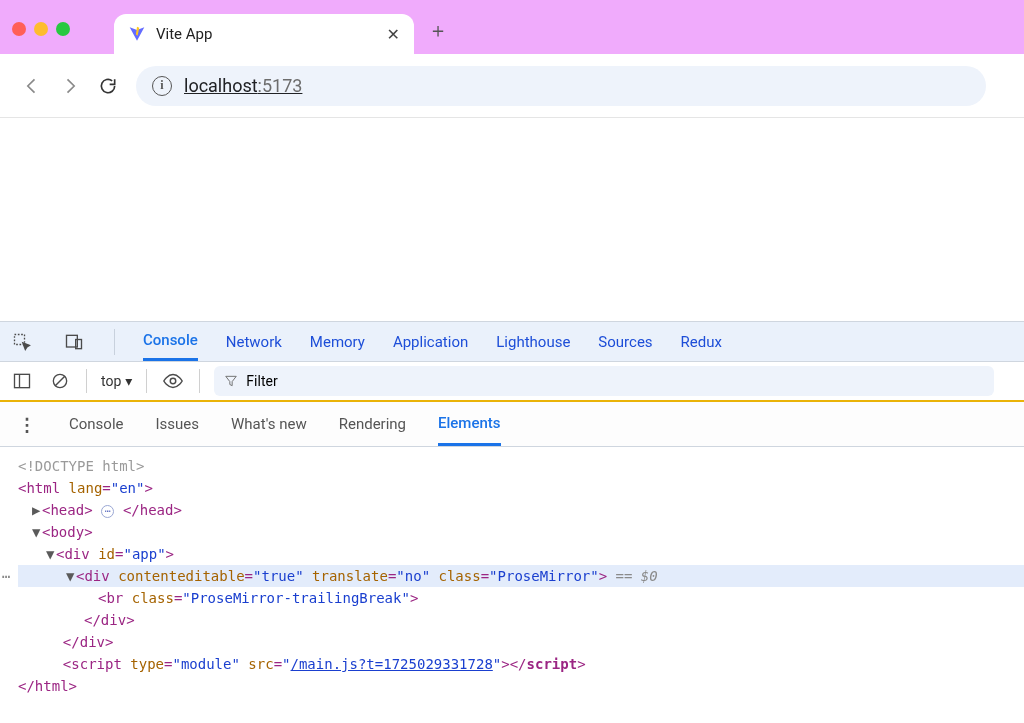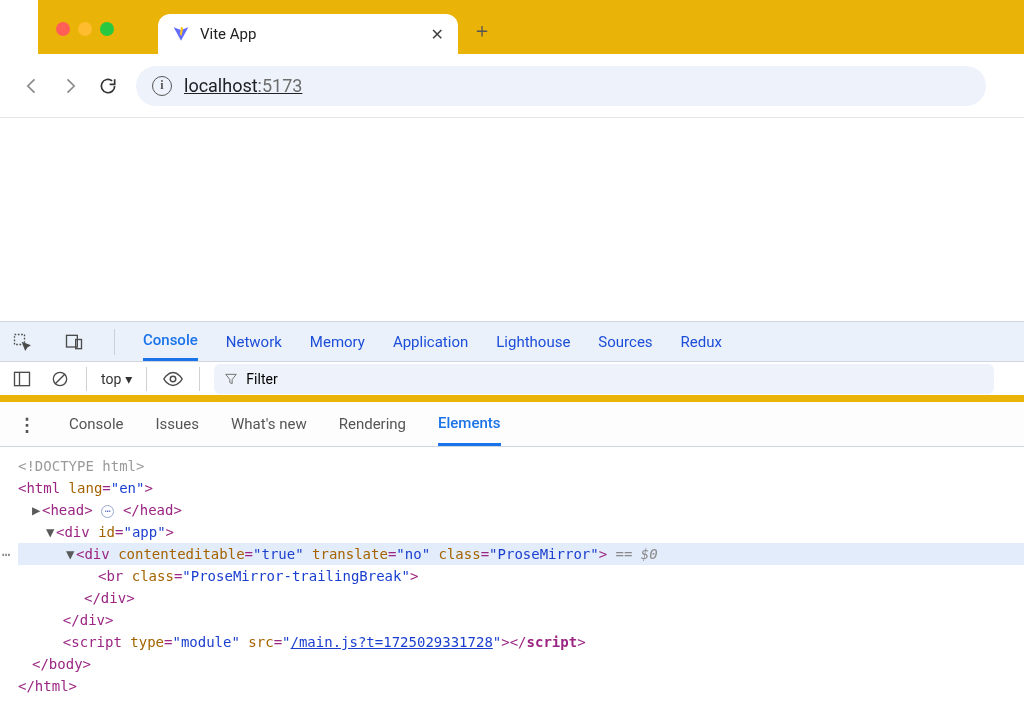--- a/index.html
+++ b/index.html
@@ -1,18 +1,18 @@
 <!DOCTYPE html>
 <html><head>
 <meta charset="utf-8">
 <style>
   * { box-sizing: border-box; margin: 0; padding: 0; }
   html, body { width: 1024px; height: 723px; font-family: -apple-system, BlinkMacSystemFont, "Segoe UI", Roboto, sans-serif; overflow: hidden; background:#fff; }
   
-  .browser-top { background:#eab308; height:54px; display:flex; align-items:flex-end; padding-left:18px;margin-left:38px; }
+  .browser-top { background:#f0abfc; height:54px; display:flex; align-items:flex-end; padding-left:12px; }
   .traffic { display:flex; gap:8px; align-items:center; margin-bottom:18px; margin-right:44px;}
   .dot { width:14px; height:14px; border-radius:50%; }
   .red{background:#ff5f57;} .yellow{background:#febc2e;} .green{background:#28c840;}
   .tab { background:#fff; border-top-left-radius:12px; border-top-right-radius:12px; height:40px; width:300px; display:flex; align-items:center; padding:0 14px; gap:10px; position:relative;}
   .tab-title{ font-size:15px; color:#222; flex:1;}
   .tab-close{ font-size:16px; color:#444;}
   .newtab { margin-left:14px; margin-bottom:10px; font-size:20px; color:#555;}
   .vite-logo { width:18px; height:18px; }
   .addr-row { height:64px; background:#fff; display:flex; align-items:center; padding:0 22px; gap:18px; border-bottom:1px solid #e5e5e5;}
   .nav-arrow { width:20px; height:20px; stroke:#8a8a8a; fill:none; stroke-width:2;}
@@ -24,21 +24,21 @@
   
   .viewport{ height:203px; background:#fff;}
   
   .devtools { border-top:1px solid #cfd6df; font-size:15px; color:#333;}
   .dt-tabbar { background:#eaf1fb; height:40px; display:flex; align-items:center; padding:0 10px; gap:28px; border-bottom:1px solid #cfd6df;}
   .dt-iconbtn{ display:flex; align-items:center; justify-content:center; width:24px; height:24px;}
   .dt-iconbtn svg{stroke:#4b4b4b; fill:none; stroke-width:1.6;}
   .dt-divider{ width:1px; height:26px; background:#c8d1dd;}
   .dt-tab { color:#1d4ed8; cursor:pointer; padding:9px 0; }
   .dt-tab.active{ color:#1a73e8; border-bottom:3px solid #1a73e8; font-weight:500;}
-  .dt-toolbar{ height:40px; display:flex; align-items:center; padding:0 10px; gap:14px; border-bottom:7px solid #eab308;}
+  .dt-toolbar{ height:40px; display:flex; align-items:center; padding:0 10px; gap:14px; border-bottom:2px solid #eab308;}
   .dt-toolbar .sep{ width:1px; height:24px; background:#d0d0d0; }
   .ctx-picker{ font-size:14px; color:#333; display:flex; align-items:center; gap:4px;}
   .filter-box{ flex:1; max-width:780px; background:#eef3fb; border-radius:6px; height:30px; display:flex; align-items:center; padding:0 10px; gap:8px; color:#000000; font-size:14px;}
   .filter-box svg{stroke:#6b6b6b; fill:none; stroke-width:1.6;}
   .drawer-tabs{ height:45px; display:flex; align-items:center; padding:0 18px; gap:32px; border-bottom:1px solid #cfd6df; background:#fdfdfd;}
   .drawer-tabs .more{ font-size:18px; font-weight:bold; color:#555; letter-spacing:1px;}
   .drawer-tab{ color:#555; cursor:pointer; padding:11px 0;}
   .drawer-tab.active{ color:#1a73e8; border-bottom:3px solid #1a73e8; font-weight:500;}
   
   .dom { font-family: Menlo, Consolas, monospace; font-size:14px; padding:8px 0 30px 18px; line-height:22px; background:#fff;}
@@ -165,26 +165,26 @@
     <span class="drawer-tab">What's new</span>
     <span class="drawer-tab">Rendering</span>
     <span class="drawer-tab active">Elements</span>
   </div>
 
   <div class="dom-wrap">
     <div class="dom">
       <div class="line"><span class="doctype">&lt;!DOCTYPE html&gt;</span></div>
       <div class="line"><span class="pun">&lt;html</span> <span class="attr">lang</span><span class="pun">=</span><span class="val">"en"</span><span class="pun">&gt;</span></div>
       <div class="line ind1"><span class="tw">▶</span><span class="pun">&lt;head&gt;</span> <span class="ell">⋯</span> <span class="pun">&lt;/head&gt;</span></div>
+      <div class="line ind1"><span class="tw">▼</span><span class="pun">&lt;body&gt;</span></div>
       <div class="line ind2"><span class="tw">▼</span><span class="pun">&lt;div</span> <span class="attr">id</span><span class="pun">=</span><span class="val">"app"</span><span class="pun">&gt;</span></div>
 
       <div class="line ind3 hl"><span class="gutter-dots">⋯</span><span class="tw">▼</span><span class="pun">&lt;div</span> <span class="attr">contenteditable</span><span class="pun">=</span><span class="val">"true"</span> <span class="attr">translate</span><span class="pun">=</span><span class="val">"no"</span> <span class="attr">class</span><span class="pun">=</span><span class="val">"ProseMirror"</span><span class="pun">&gt;</span><span class="sel"> == $0</span></div>
 
       <div class="line ind5"><span class="pun">&lt;br</span> <span class="attr">class</span><span class="pun">=</span><span class="val">"ProseMirror-trailingBreak"</span><span class="pun">&gt;</span></div>
       <div class="line ind4"><span class="pun">&lt;/div&gt;</span></div>
       <div class="line ind2">  <span class="pun">&lt;/div&gt;</span></div>
       <div class="line ind2">  <span class="pun">&lt;script</span> <span class="attr">type</span><span class="pun">=</span><span class="val">"module"</span> <span class="attr">src</span><span class="pun">=</span><span class="val">"<span class="link">/main.js?t=1725029331728</span>"</span><span class="pun">&gt;</span><span class="pun">&lt;/</span><span class="tg">script</span><span class="pun">&gt;</span></div>
-      <div class="line ind1"><span class="pun">&lt;/body&gt;</span></div>
       <div class="line"><span class="pun">&lt;/html&gt;</span></div>
     </div>
   </div>
 
 </div>
 
 </body></html>

